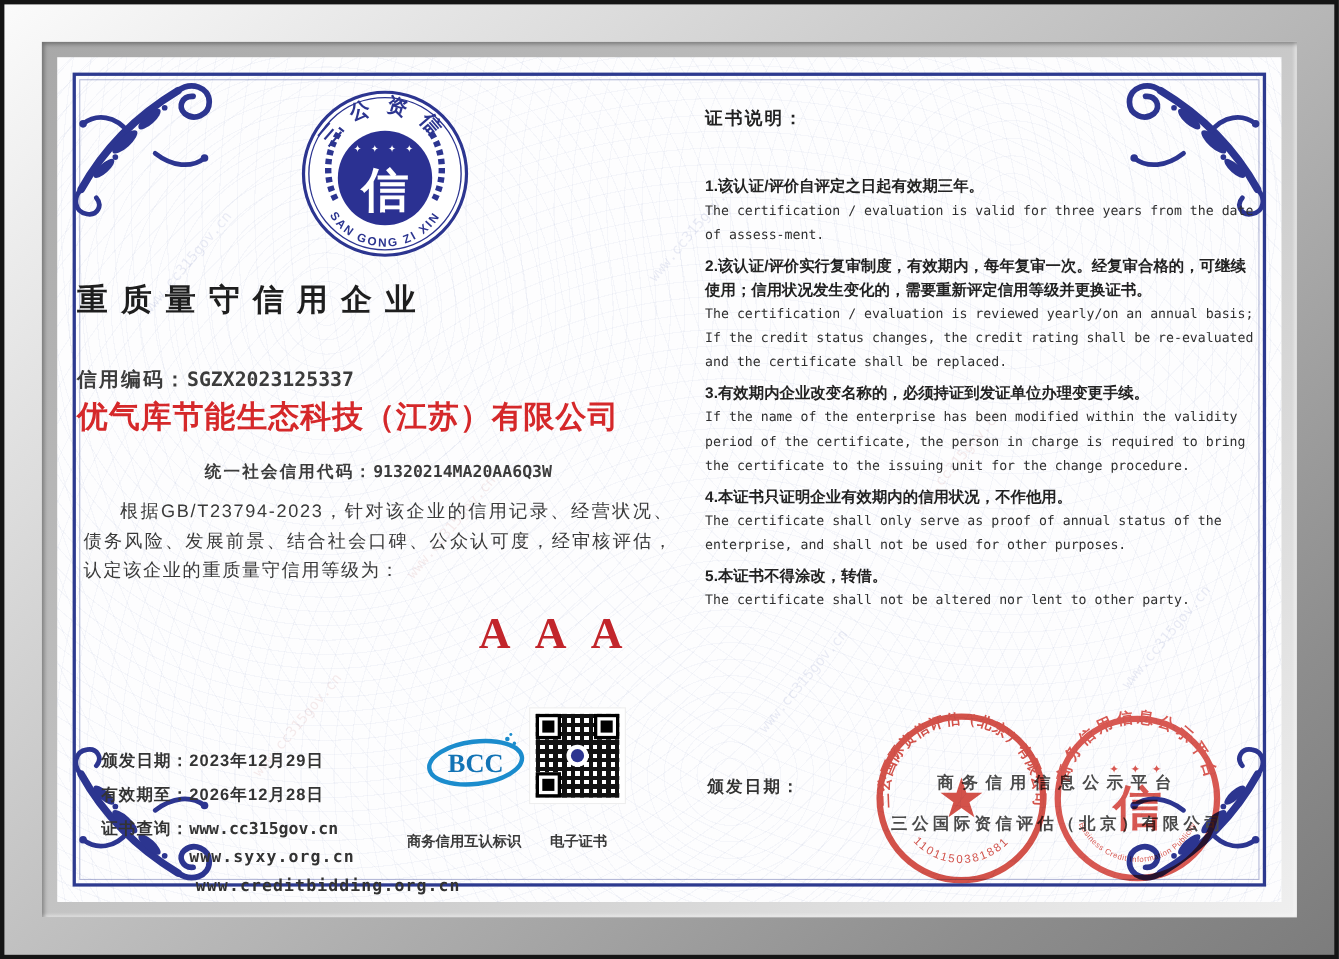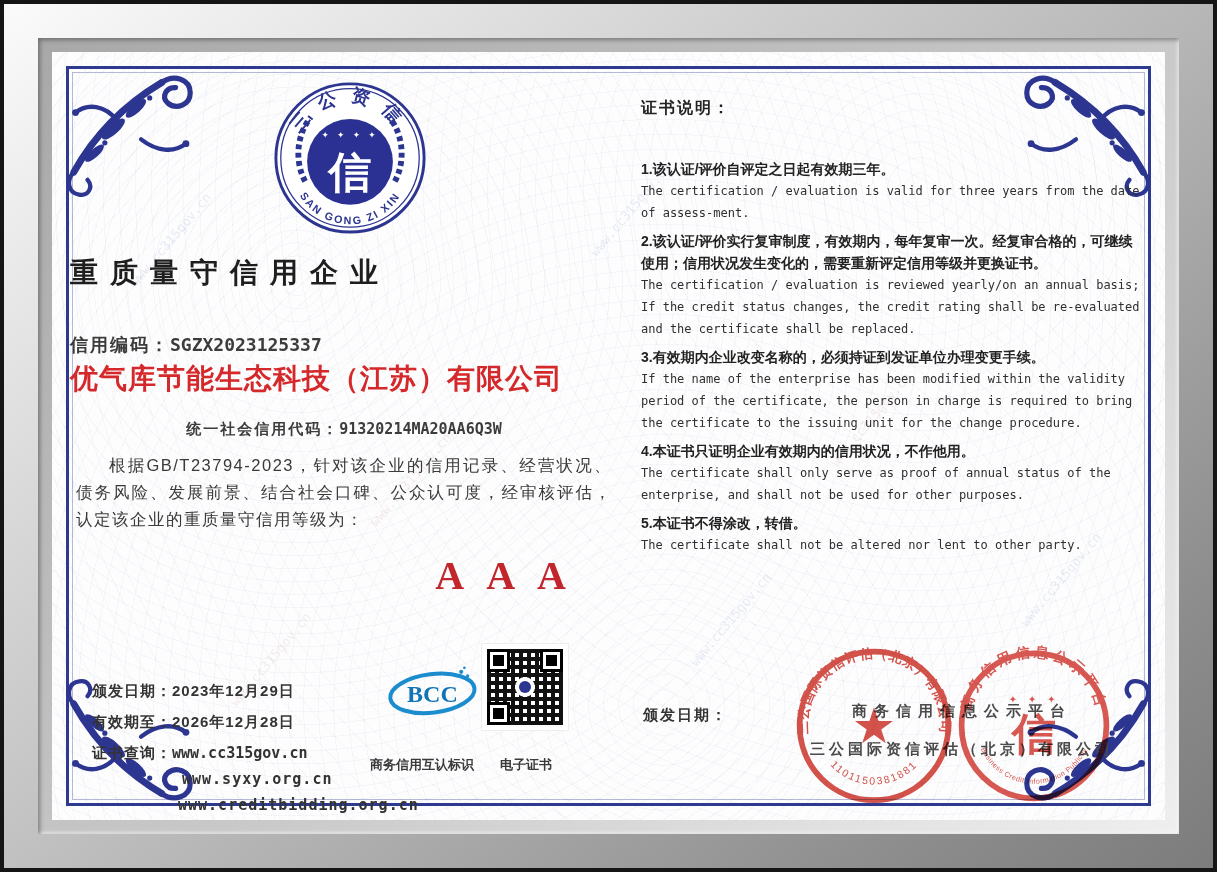--- a/index.html
+++ b/index.html
@@ -146,21 +146,21 @@
       <div class="dates">
         <div class="row" style="top:0">
           <span>颁发日期：</span><span>2023年12月29日</span>
         </div>
         <div class="row" style="top:31px">
           <span>有效期至：</span><span>2026年12月28日</span>
         </div>
         <div class="row" style="top:62px">
           <span>证书查询：</span><span class="mono" style="font-weight:bold">www.cc315gov.cn</span>
         </div>
-        <div class="row mono" style="top:88px;left:90px;font-weight:bold">www.syxy.org.cn</div>
+        <div class="row mono" style="top:88px;left:80px;font-weight:bold">www.syxy.org.cn</div>
         <div class="row mono" style="top:114px;left:86px;font-weight:bold">www.creditbidding.org.cn</div>
       </div>
 
       <svg class="bcc" viewBox="0 0 120 70">
         <ellipse cx="58" cy="38" rx="53" ry="24" fill="none" stroke="#1b8ccd" stroke-width="5" transform="rotate(-7 58 38)"></ellipse>
         <text x="58" y="49" text-anchor="middle" font-size="30" font-weight="bold" fill="#1273b5" font-family="Liberation Serif,serif">BCC</text>
         <circle cx="94" cy="11" r="2.6" fill="#1b8ccd"></circle>
           <circle cx="102" cy="16" r="2" fill="#1b8ccd"></circle>
           <circle cx="98" cy="6" r="1.7" fill="#1b8ccd"></circle>
       </svg>

